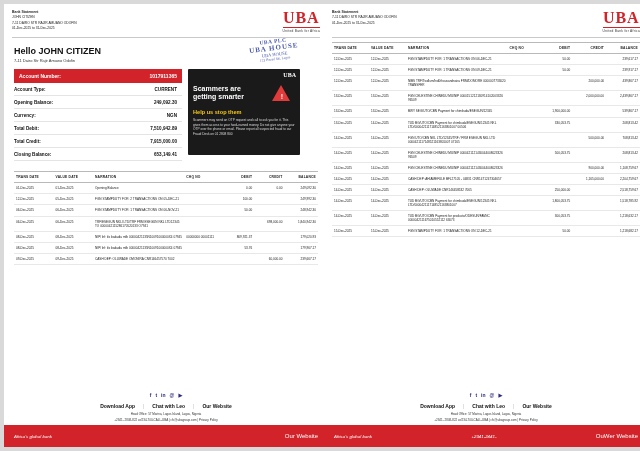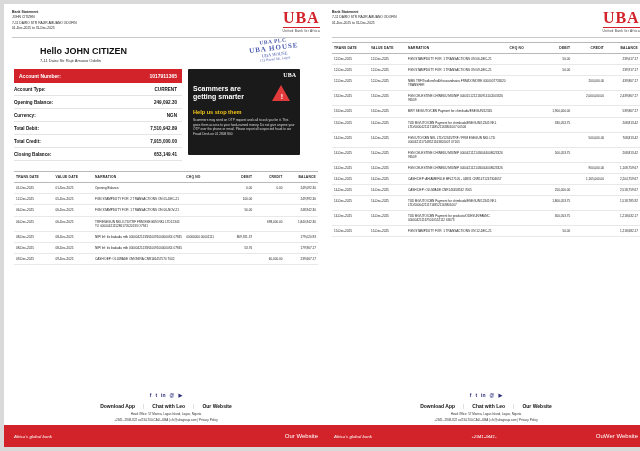--- a/index.html
+++ b/index.html
@@ -33,21 +33,21 @@
     font-family:"Liberation Serif", serif; line-height:1;
     text-align:center;
   }
   .uba-tag {
     font-size:3.2px; color:#333; letter-spacing:.3px; margin-top:1px;
     border-top:0.6px solid #d2232a; padding-top:1px;
   }
   .rule { height:1px; background:#c9c9c9; margin:2px 8px 0 8px; }
 
   
-  .greet { padding: 8px 10px 0 10px; margin-left: 26px; }
+  .greet { padding: 8px 10px 0 10px; }
   .greet h1 { font-size:9px; margin:0 0 2px 0; color:#111; font-weight:bold; }
   .greet .sub { font-size:4px; color:#333; margin:0 0 6px 0; }
 
   .acct-wrap { display:flex; gap:6px; padding:0 10px; }
   .acct-box { width:168px; }
   .acct-banner {
     background:#d2232a; color:#fff; font-size:5px; font-weight:bold;
     padding:4px 5px; display:flex; justify-content:space-between; align-items:center;
   }
   .acct-rows { font-size:4.6px; color:#111; }

